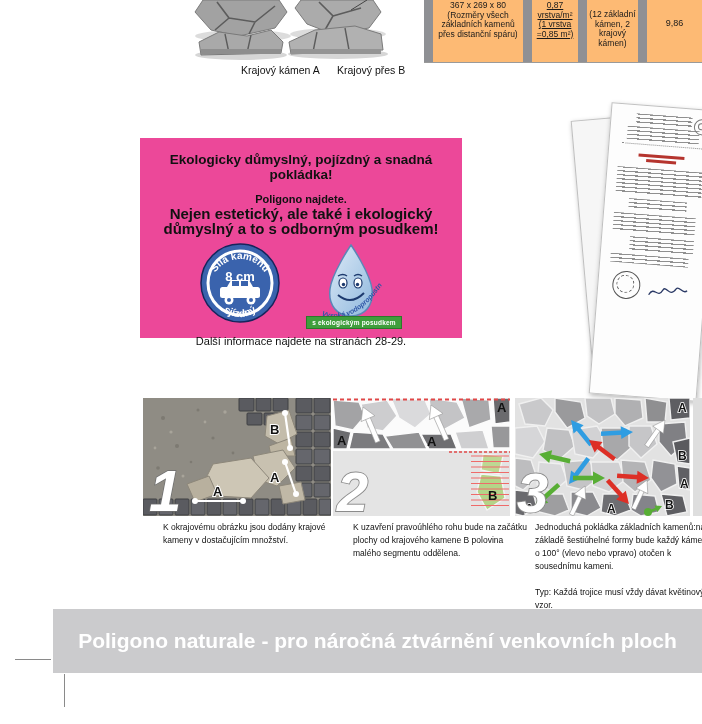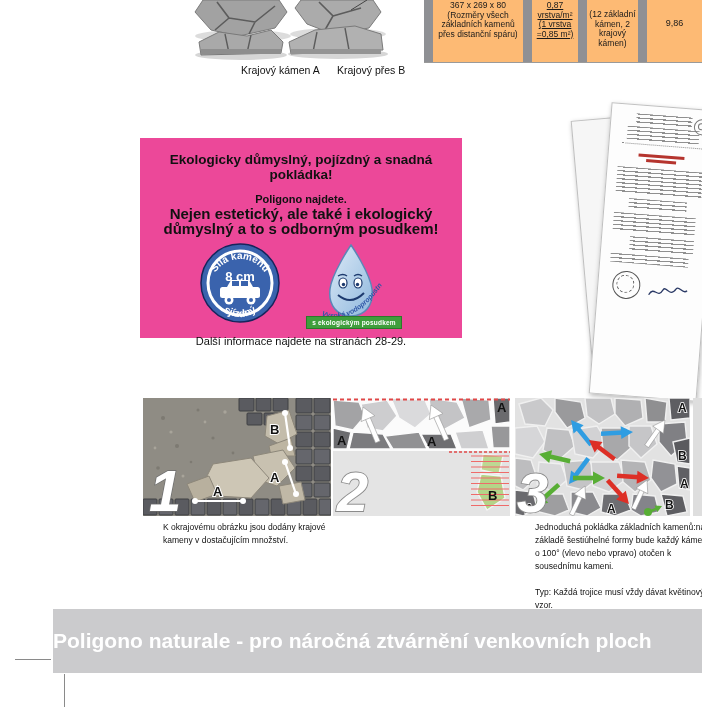--- a/index.html
+++ b/index.html
@@ -46,21 +46,21 @@
   .sig-row{display:flex;align-items:flex-end;gap:8px;margin:8px 0 0 14px;}
 
   
   .section-heading{position:absolute;left:143px;top:374px;font-family:"Liberation Serif",serif;
                    font-size:15px;color:#111;}
   .caption{position:absolute;top:521px;font-size:8.5px;line-height:13px;color:#111;margin-left:20px;}
   .pre{white-space:pre-line;}
 
   
   .banner{position:absolute;left:53px;top:609px;width:649px;height:64px;background:#cbcbcd;
-          color:#fff;font-size:21px;font-weight:bold;line-height:64px;text-align:left;padding-left:0;}
+          color:#fff;font-size:21px;font-weight:bold;line-height:64px;text-align:center;padding-left:0;}
   .mark{position:absolute;background:#8a8a8a;}
 
   svg text{font-family:"Liberation Sans",sans-serif;}
 </style>
 </head>
 <body>
 
 <div class="page">
 
   <svg class="abs" style="left:183px;top:0" width="210" height="62" viewBox="0 0 210 62">
@@ -370,20 +370,21 @@
       <text x="10" y="115">A</text>
       <text x="92" y="115">A</text>
       <text x="150" y="111">B</text>
     </g>
     <text x="2" y="114" font-size="56" font-weight="bold" font-style="italic" fill="#fff" stroke="#8b8b8b" stroke-width="1.8" paint-order="stroke">3</text>
   </svg>
 
   <div class="abs" style="left:693px;top:398px;width:9px;height:118px;background:#dedede"></div>
 
   <div class="caption" style="left:143px;width:183px">K okrajovému obrázku jsou dodány krajové kameny v dostačujícím množství.</div>
+  <div class="caption" style="left:333px;width:177px">K uzavření pravoúhlého rohu bude na začátku plochy od krajového kamene B polovina malého segmentu oddělena.</div>
   <div class="caption pre" style="left:515px;width:178px">Jednoduchá pokládka základních kamenů:na základě šestiúhelné formy bude každý kámen o 100° (vlevo nebo vpravo) otočen k sousednímu kameni.
 
 Typ: Každá trojice musí vždy dávat květinový vzor.</div>
   <div class="caption pre" style="left:696px;width:8px;overflow:hidden">T
 k
 m
 O
 c</div>
 
   <div class="banner">Poligono naturale - pro náročná ztvárnění venkovních ploch</div>

